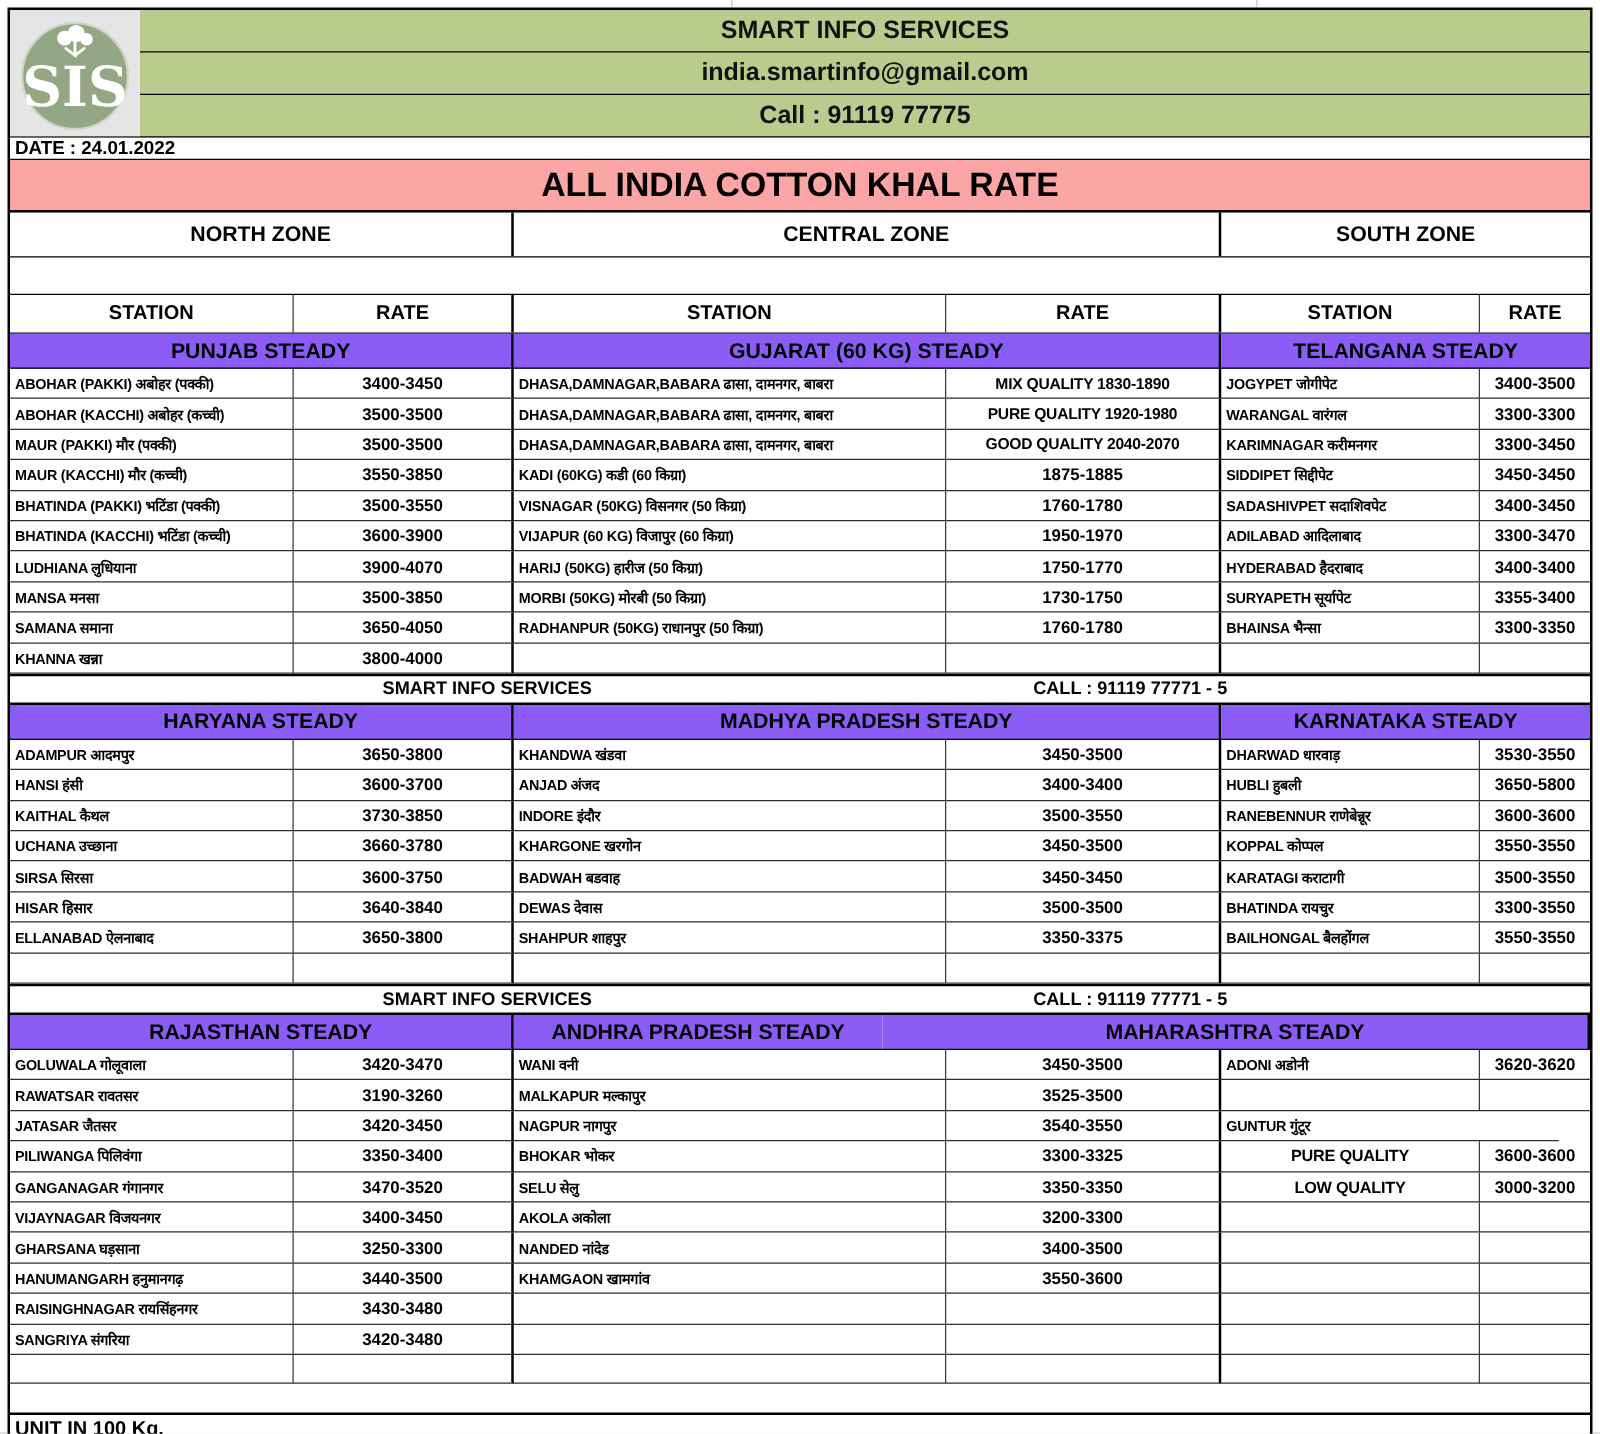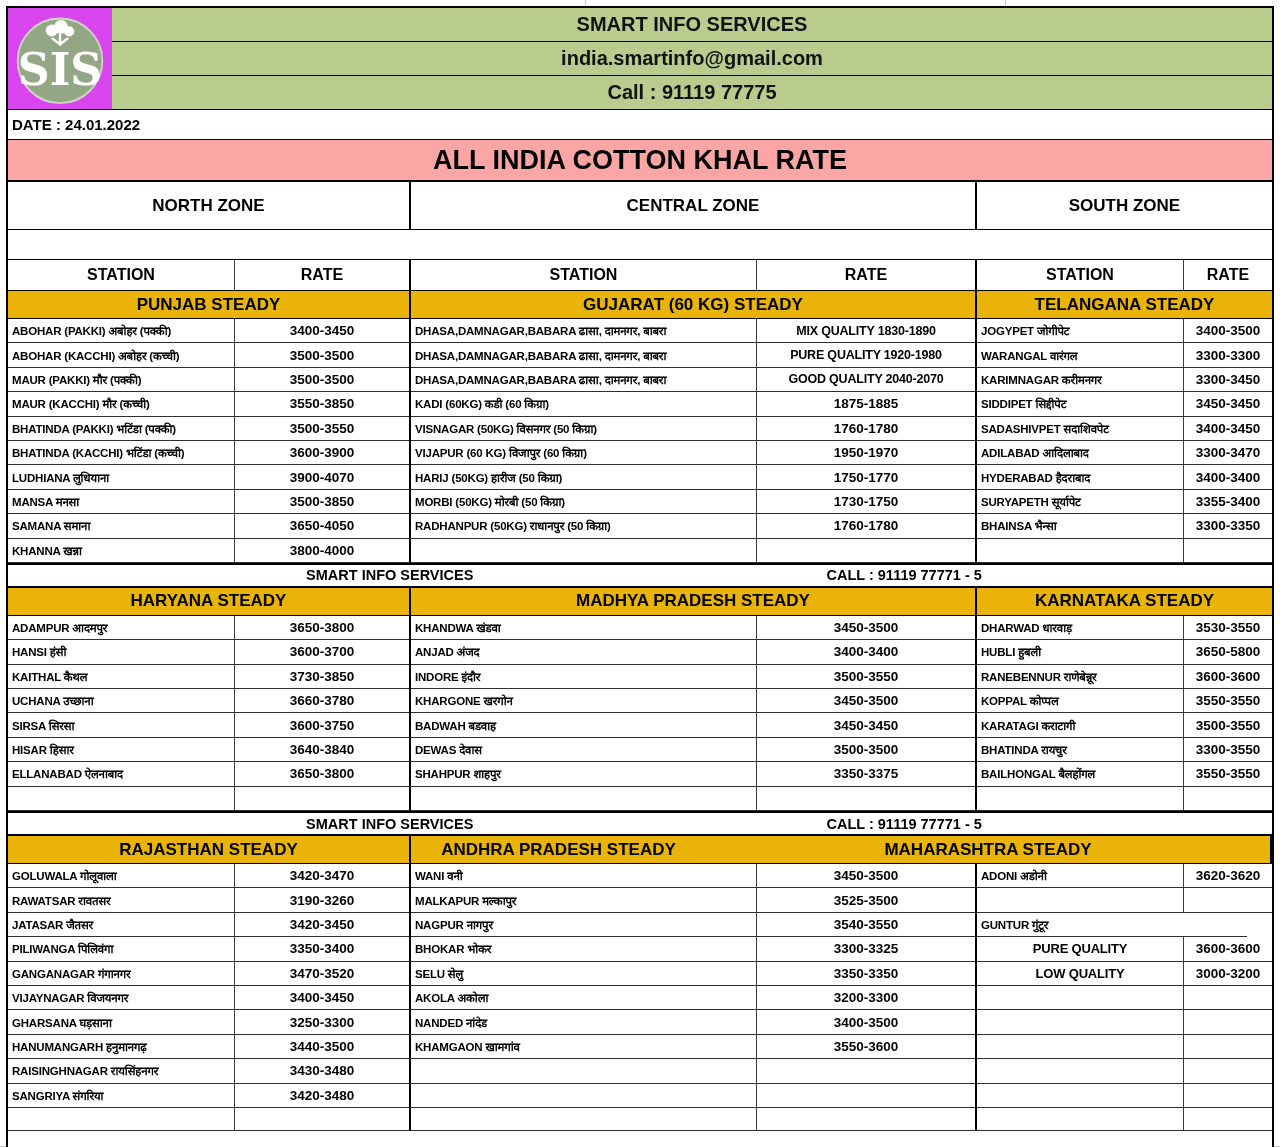--- a/index.html
+++ b/index.html
@@ -4,56 +4,56 @@
 <style>
   * { margin:0; padding:0; box-sizing:border-box; }
   body { background:#ffffff; font-family:"Liberation Sans","DejaVu Sans",sans-serif; }
   .sheet { position:relative; width:1280px; height:1147px; background:#ffffff; overflow:hidden; }
   .gridtick { position:absolute; background:#c8c8c8; }
 
   .doc { position:absolute; left:6px; top:6px; width:1268px; border:2px solid #000; background:#fff; }
 
   
   .brand-band { display:flex; height:102px; background:#b9cc8e; }
-  .logo-cell { width:104px; background:#d946ef; display:flex; align-items:center; justify-content:center; }
+  .logo-cell { width:104px; background:#e5e5e5; display:flex; align-items:center; justify-content:center; }
   .brand-lines { flex:1; display:flex; flex-direction:column; }
   .brand-line { flex:1; display:flex; align-items:center; justify-content:center;
                 font-weight:bold; font-size:20px; color:#111; border-bottom:1px solid #000; }
   .brand-line:last-child { border-bottom:none; }
   .brand-band { border-bottom:1px solid #000; }
 
-  .date-row { height:30px; display:flex; align-items:center; padding-left:4px;
+  .date-row { height:18px; display:flex; align-items:center; padding-left:4px;
               font-weight:bold; font-size:15px; border-bottom:1px solid #000; }
 
   .title-row { height:42px; background:#fca5a5; display:flex; align-items:center; justify-content:center;
                font-weight:bold; font-size:27px; border-bottom:2px solid #000; }
 
   
-  .zone-row { display:flex; height:48px; border-bottom:1px solid #000; }
+  .zone-row { display:flex; height:36px; border-bottom:1px solid #000; }
   .zone-cell { display:flex; align-items:center; justify-content:center; font-weight:bold; font-size:17px; }
   .zw0 { width:403px; border-right:2px solid #000; }
   .zw1 { width:566px; border-right:2px solid #000; }
   .zw2 { width:295px; }
 
   .gap-row { height:30px; border-bottom:1px solid #000; }
 
   
   .colhead-row { display:flex; height:31px; border-bottom:1px solid #000; }
   .colhead { display:flex; align-items:center; justify-content:center; font-weight:bold; font-size:16px; }
 
   
   .w-s0 { width:227px; } .w-r0 { width:176px; }
   .w-s1 { width:346px; } .w-r1 { width:220px; }
   .w-s2 { width:207px; } .w-r2 { width:88px; }
   .br1 { border-right:1px solid #3c3c3c; }
   .br2 { border-right:2px solid #000; }
 
   
   .band-header-row { display:flex; height:28px; }
-  .sec-title { background:#eab308; display:flex; align-items:center; justify-content:center;
+  .sec-title { background:#8b5cf6; display:flex; align-items:center; justify-content:center;
                font-weight:bold; font-size:17px; border-bottom:1px solid #000; }
 
   
   .data-row { display:flex; height:24.4px; }
   .cell { border-bottom:1px solid #2e2e2e; overflow:hidden; white-space:nowrap; }
   .station { display:flex; align-items:center; padding-left:4px;
              font-weight:bold; font-size:11.5px; letter-spacing:-0.2px; }
   .station.centered { justify-content:center; padding-left:0; font-size:13px; }
   .rate { display:flex; align-items:center; justify-content:center; font-weight:bold; font-size:13.5px; }
   .rate.qual { font-size:12.5px; letter-spacing:-0.2px; }

